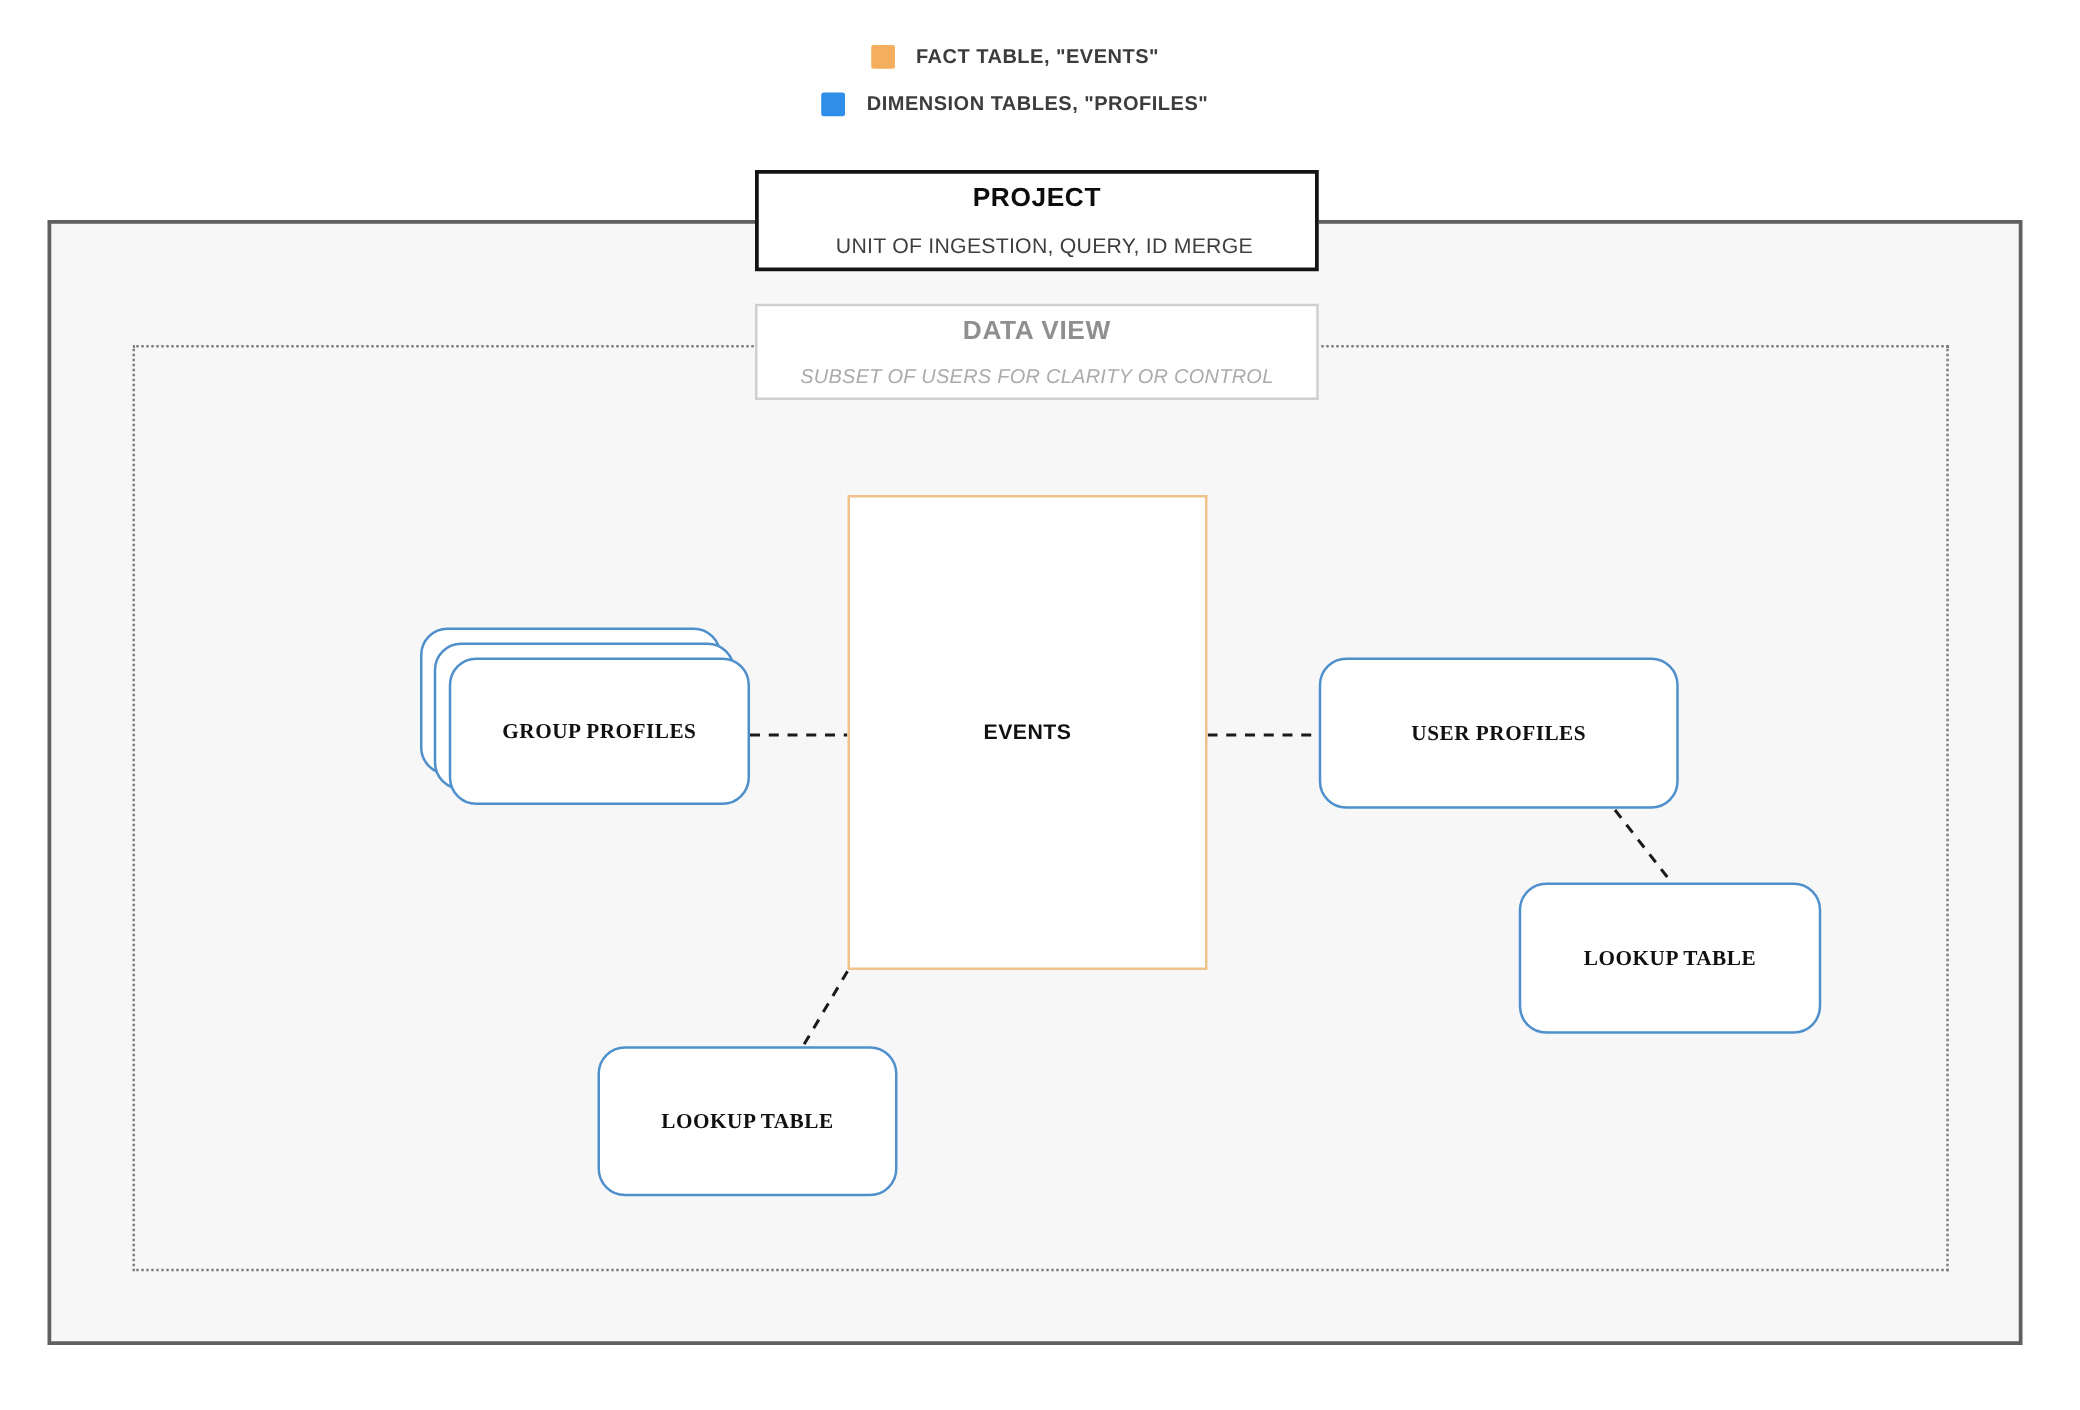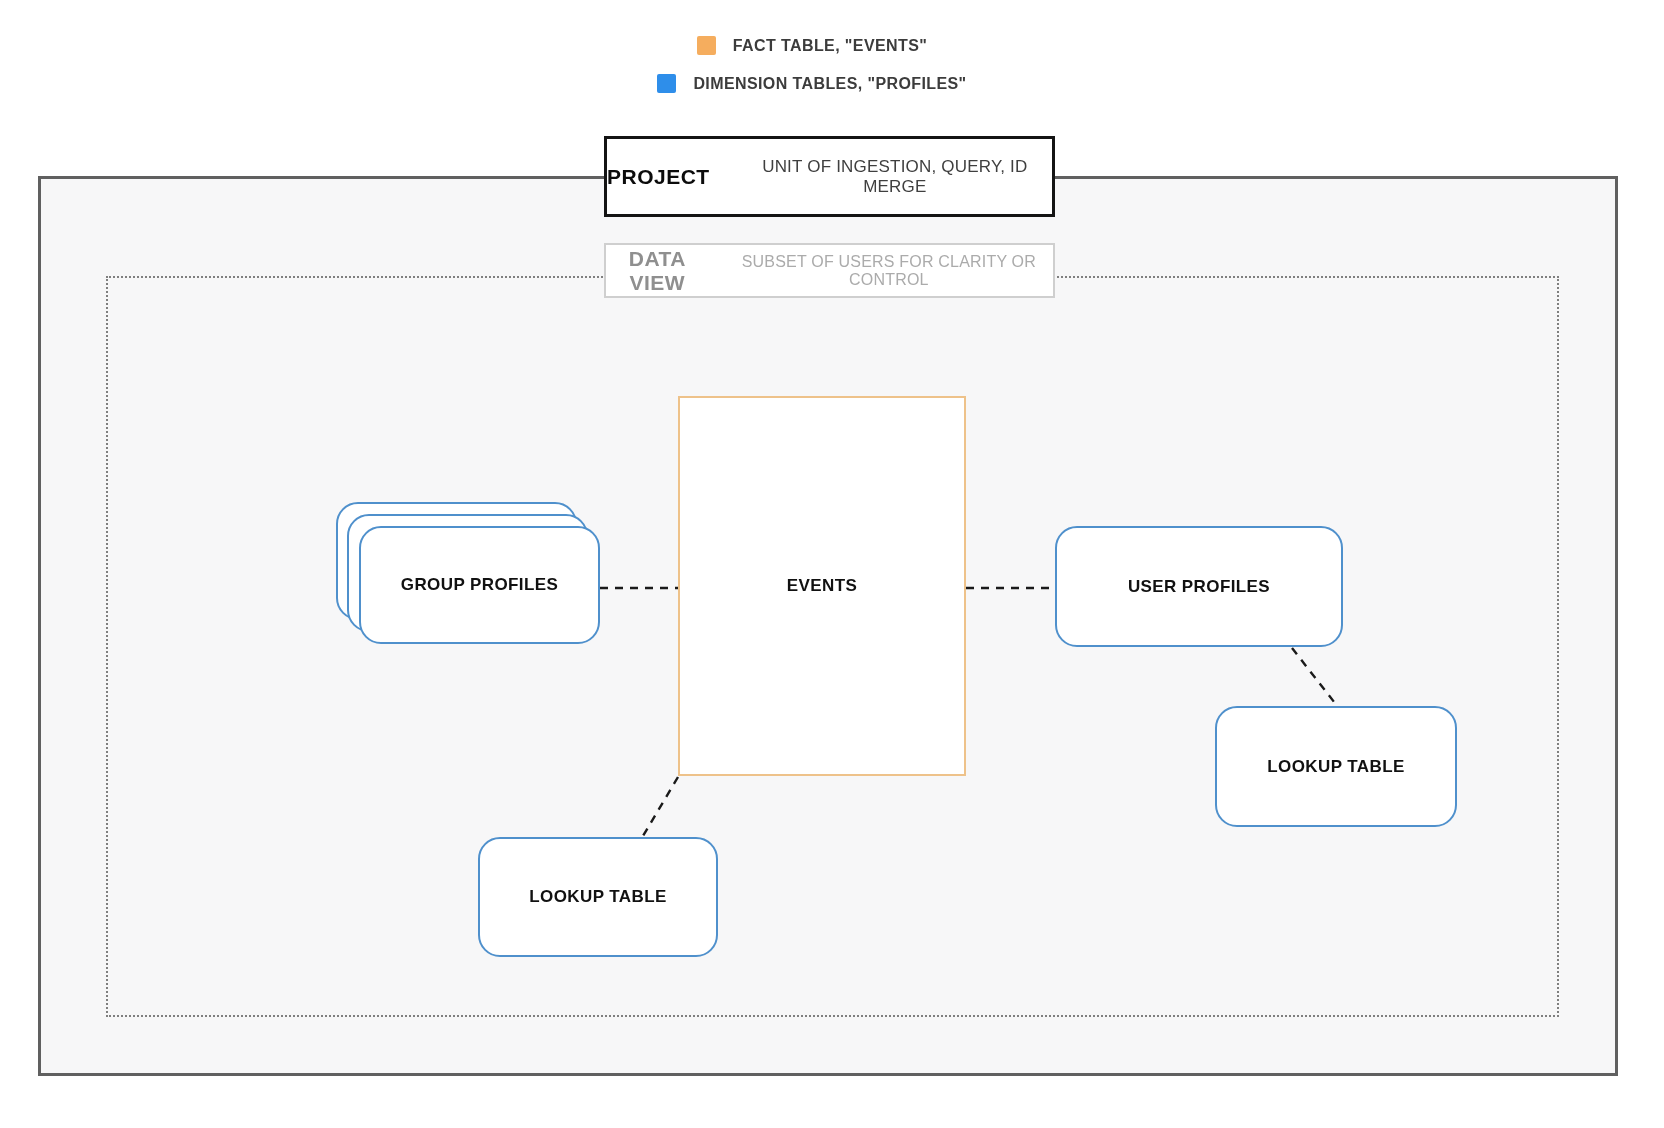--- a/index.html
+++ b/index.html
@@ -71,21 +71,21 @@
   }
 
   
   .title-box {
     position: absolute;
     left: 604px;
     width: 451px;
     box-sizing: border-box;
     background: #ffffff;
     display: flex;
-    flex-direction: row;
+    flex-direction: column;
     align-items: center;
     justify-content: center;
     gap: 16px;
     text-align: center;
     z-index: 6;
   }
   .project-box {
     top: 136px;
     height: 81px;
     border: 3px solid #141414;
@@ -97,33 +97,34 @@
     letter-spacing: 0.5px;
   }
   .project-subtitle {
     font-size: 17px;
     color: #3f3f3f;
     letter-spacing: 0.2px;
     margin-left: 12px;
   }
   .dataview-box {
     top: 243px;
-    height: 55px;
+    height: 77px;
     border: 2px solid #cfcfcf;
   }
   .dataview-title {
     font-size: 21px;
     font-weight: bold;
     color: #8f8f8f;
     letter-spacing: 0.5px;
   }
   .dataview-subtitle {
     font-size: 16px;
     color: #ababab;
     letter-spacing: 0.2px;
+    font-style: italic;
   }
 
   
   .connectors {
     position: absolute;
     left: 0;
     top: 0;
     z-index: 3;
     pointer-events: none;
   }
@@ -157,20 +158,21 @@
   }
   .card {
     position: absolute;
     box-sizing: border-box;
     border: 2px solid #4f90cc;
     border-radius: 22px;
     background: #ffffff;
     display: flex;
     align-items: center;
     justify-content: center;
+    font-family: Liberation Serif, serif;
   }
   .group-back-2 { left: 336px; top: 502px; width: 241px; height: 118px; z-index: 4; }
   .group-back-1 { left: 347px; top: 514px; width: 241px; height: 118px; z-index: 5; }
   .group-front  { left: 359px; top: 526px; width: 241px; height: 118px; z-index: 6; }
   .user-profiles   { left: 1055px; top: 526px; width: 288px; height: 121px; z-index: 4; }
   .lookup-right    { left: 1215px; top: 706px; width: 242px; height: 121px; z-index: 4; }
   .lookup-bottom   { left: 478px;  top: 837px; width: 240px; height: 120px; z-index: 4; }
 </style>
 </head>
 <body>

